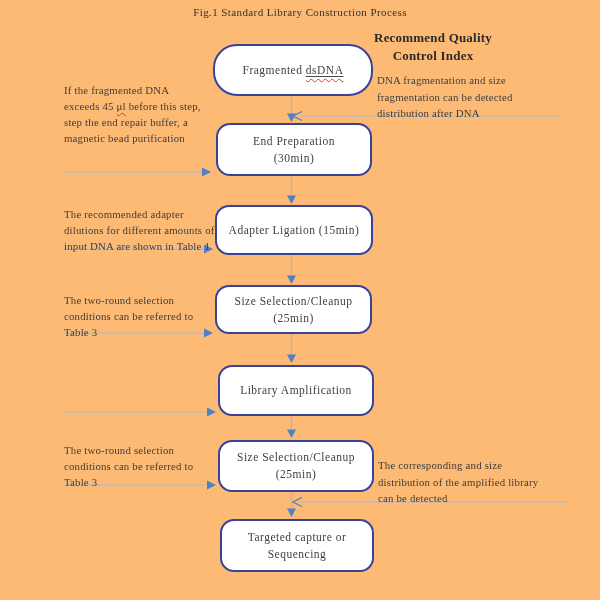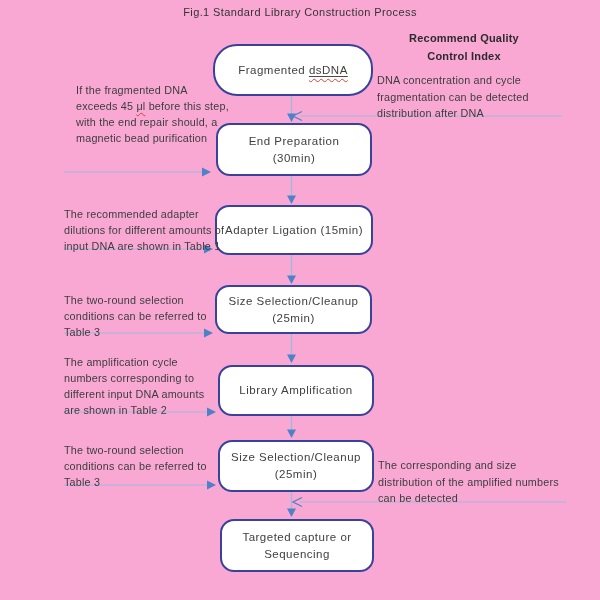--- a/index.html
+++ b/index.html
@@ -1,18 +1,18 @@
 <!DOCTYPE html>
 <html style="--box-border: #39429b; --box-text: #404040; --text: #3d3d3d; --title: #333333; --arrow-line: #9db9de; --arrow-head: #4e82c6; --spell: #d8402f;"><head>
 <meta charset="utf-8">
 <style>
   html,body{margin:0;padding:0;background:#ffffff;}
   #canvas{
-    position:relative;width:600px;height:600px;background:#f9a8d4;overflow:hidden;
-    font-family:Liberation Sans, sans-serif;color:var(--text,#3d3d3d);
+    position:relative;width:600px;height:600px;background:#fdba74;overflow:hidden;
+    font-family:Liberation Serif, serif;color:var(--text,#3d3d3d);
   }
   .abs{position:absolute;}
   
   .fig-title{left:0;right:0;top:6px;text-align:center;font-size:11px;letter-spacing:.4px;color:var(--title,#333);}
   
   .node{
     position:absolute;border:2px solid var(--box-border,#39429b);border-radius:14px;background:#fff;
     display:flex;flex-direction:column;align-items:center;justify-content:center;
     font-size:11.5px;letter-spacing:.5px;color:var(--box-text,#404040);text-align:center;line-height:17px;
   }
@@ -20,28 +20,28 @@
   .b1{left:213px;top:44px;width:156px;height:48px;border-radius:24px;}
   .b2{left:216px;top:123px;width:152px;height:49px;}
   .b3{left:215px;top:205px;width:154px;height:46px;}
   .b4{left:215px;top:285px;width:153px;height:45px;}
   .b5{left:218px;top:365px;width:152px;height:47px;}
   .b6{left:218px;top:440px;width:152px;height:48px;}
   .b7{left:220px;top:519px;width:150px;height:49px;}
   
   .note{position:absolute;font-size:10.8px;letter-spacing:.2px;line-height:16px;white-space:nowrap;}
   .qc-note{line-height:16.5px;}
-  .n1{left:64px;top:82px;margin-left:12px;}
+  .n1{left:64px;top:82px;}
   .n2{left:64px;top:206px;}
   .n3{left:64px;top:292px;}
   .n4{left:64px;top:354px;}
   .n5{left:64px;top:442px;}
   .q1{left:377px;top:72px;}
   .q2{left:378px;top:457px;}
-  .qc-heading{left:399px;top:29px;width:130px;text-align:center;font-weight:bold;font-size:11px;line-height:18px;color:#2b2b2b;letter-spacing:.2px;}
+  .qc-heading{left:368px;top:29px;width:130px;text-align:center;font-weight:bold;font-size:13px;line-height:18px;color:#2b2b2b;letter-spacing:.2px;}
   
   .u-wavy{text-decoration:underline;text-decoration-style:wavy;text-decoration-color:var(--spell,#d8402f);text-decoration-thickness:1px;text-underline-offset:4px;}
   .u-solid{text-decoration:underline;text-decoration-style:solid;text-decoration-color:#4a4a4a;text-decoration-thickness:1px;text-underline-offset:2px;}
   .sq{text-decoration:underline;text-decoration-style:wavy;text-decoration-color:var(--spell,#d8402f);text-decoration-thickness:1px;text-underline-offset:2px;}
   
   #arrows{position:absolute;left:0;top:0;pointer-events:none;}
   .cl{stroke:var(--arrow-line,#9db9de);stroke-width:1.2;fill:none;}
   .ch{fill:var(--arrow-head,#4e82c6);stroke:none;}
   .chev{stroke:var(--arrow-head,#4e82c6);stroke-width:1.3;fill:none;}
 </style>
@@ -136,54 +136,48 @@
     <span class="box-line">(25min)</span>
   </div>
   <div class="node b7">
     <span class="box-line">Targeted capture or</span>
     <span class="box-line">Sequencing</span>
   </div>
 
   <div class="note n1">
     <div>If the fragmented DNA</div>
     <div><span>exceeds 45 </span><span class="sq">μl</span><span> before this step,</span></div>
-    <div>with the end repair should, a</div>
+    <div>step the end repair buffer, a</div>
     <div>magnetic bead purification</div>
   </div>
 
   <div class="note n2">
     <div>The recommended adapter</div>
     <div>dilutions for different amounts of</div>
     <div>input DNA are shown in Table 1</div>
   </div>
 
   <div class="note n3">
     <div>The two-round selection</div>
     <div>conditions can be referred to</div>
     <div>Table 3</div>
   </div>
 
-  <div class="note n4">
-    <div>The amplification cycle</div>
-    <div>numbers corresponding to</div>
-    <div>different input DNA amounts</div>
-    <div>are shown in Table 2</div>
-  </div>
 
   <div class="note n5">
     <div>The two-round selection</div>
     <div>conditions can be referred to</div>
     <div>Table 3</div>
   </div>
 
   <div class="note qc-note q1">
-    <div>DNA concentration and cycle</div>
+    <div>DNA fragmentation and size</div>
     <div>fragmentation can be detected</div>
     <div>distribution after DNA</div>
   </div>
 
   <div class="note qc-note q2">
     <div>The corresponding and size</div>
-    <div>distribution of the amplified numbers</div>
+    <div>distribution of the amplified library</div>
     <div>can be detected</div>
   </div>
 
 </div>
 
 </body></html>

